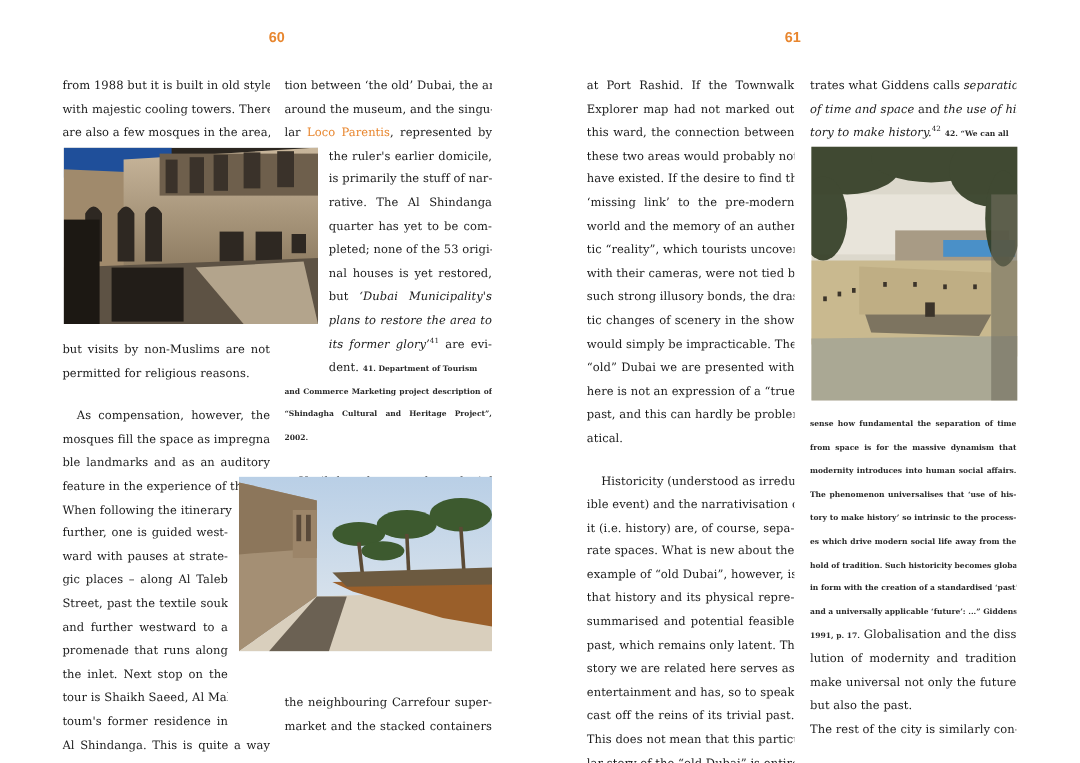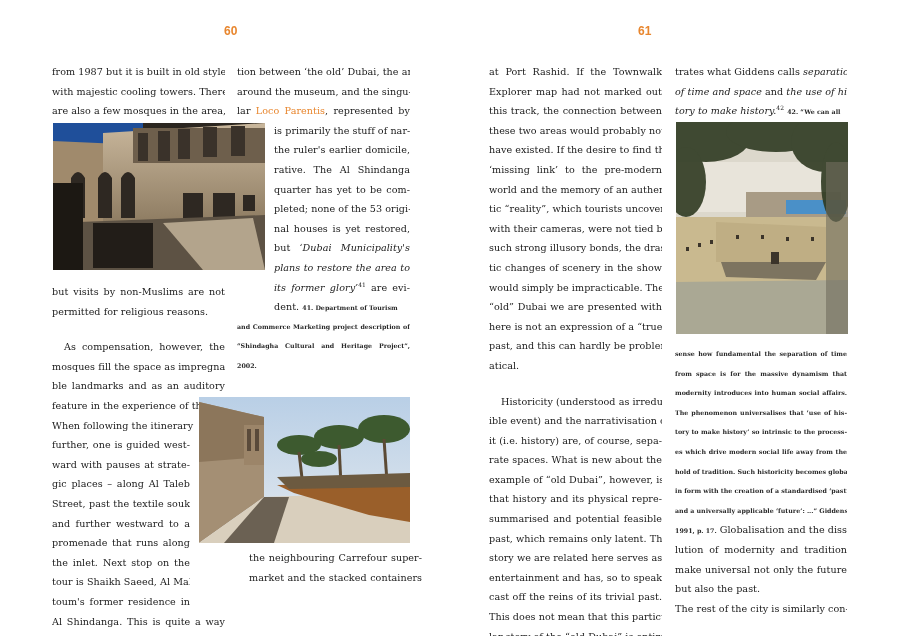--- a/index.html
+++ b/index.html
@@ -20,21 +20,21 @@
   .photo { position: absolute; overflow: hidden; }
   .sup { font-size: 6px; vertical-align: super; line-height: 0; }
 </style>
 </head>
 <body>
 
 <div class="page page-left">
   <div class="pnum" style="left:224px;">60</div>
 
   <div class="col" style="left:52px; top:62px; width:173px;">
-    <span class="ln">from 1987 but it is built in old style</span>
+    <span class="ln">from 1988 but it is built in old style</span>
     <span class="ln">with majestic cooling towers. There</span>
     <span class="ln">are also a few mosques in the area,</span>
   </div>
 
   <div class="photo" style="left:53px; top:123px; width:212px; height:147px;">
     <svg width="212" height="147" viewBox="0 0 212 147">
       <defs>
         <linearGradient id="wallg" x1="0" y1="0" x2="0" y2="1">
           <stop offset="0" stop-color="#c9b79c"></stop>
             <stop offset="1" stop-color="#8e7c62"></stop>
@@ -82,22 +82,22 @@
     </div>
     <span class="ln">Al Shindanga. This is quite a way</span>
     <span class="ln">from the first sights, and the connec-</span>
   </div>
 
   <div class="col" style="left:237px; top:62px; width:173px;">
     <span class="ln">tion between ‘the old’ Dubai, the area</span>
     <span class="ln">around the museum, and the singu-</span>
     <span class="ln"><span>lar </span><span class="hl">Loco Parentis</span><span>, represented by</span></span>
     <div style="margin-left:37px;">
+      <span class="ln">the ruler's earlier domicile,</span>
       <span class="ln">is primarily the stuff of nar-</span>
-      <span class="ln">the ruler's earlier domicile,</span>
       <span class="ln">rative. The Al Shindanga</span>
       <span class="ln">quarter has yet to be com-</span>
       <span class="ln">pleted; none of the 53 origi-</span>
       <span class="ln">nal houses is yet restored,</span>
       <span class="ln"><span>but </span><em>‘Dubai Municipality's</em></span>
       <span class="ln"><em>plans to restore the area to</em></span>
       <span class="ln"><em>its former glory’</em><span class="sup">41</span><span> are evi-</span></span>
       <span class="ln last"><span>dent.</span> <span class="fn">41. Department of Tourism</span></span>
     </div>
     <span class="ln fn" style="font-size:6.3px;">and Commerce Marketing project description of</span>
@@ -133,33 +133,33 @@
       <g stroke="#5b4a35" stroke-width="3">
         <line x1="100" y1="55" x2="104" y2="90"></line>
           <line x1="140" y1="48" x2="142" y2="88"></line>
         <line x1="185" y1="42" x2="188" y2="85"></line>
       </g>
       <polygon points="78,88 211,86 211,125 170,118 95,96" fill="#9a5f2a"></polygon>
       <polygon points="78,80 211,76 211,90 90,92" fill="#6c5a40"></polygon>
     </svg>
   </div>
 
-  <div class="col" style="left:237px; top:548px; width:173px;margin-left:12px;">
+  <div class="col" style="left:237px; top:576px; width:173px;">
     <span class="ln">the neighbouring Carrefour super-</span>
     <span class="ln">market and the stacked containers</span>
   </div>
 </div>
 
 <div class="page page-right">
-  <div class="pnum" style="left:188px;">61</div>
+  <div class="pnum" style="left:204px;">61</div>
 
   <div class="col" style="left:39px; top:62px; width:173px;">
     <span class="ln">at Port Rashid. If the Townwalk</span>
     <span class="ln">Explorer map had not marked out</span>
-    <span class="ln">this track, the connection between</span>
+    <span class="ln">this ward, the connection between</span>
     <span class="ln">these two areas would probably not</span>
     <span class="ln">have existed. If the desire to find the</span>
     <span class="ln">‘missing link’ to the pre-modern</span>
     <span class="ln">world and the memory of an authen-</span>
     <span class="ln">tic “reality”, which tourists uncover</span>
     <span class="ln">with their cameras, were not tied by</span>
     <span class="ln">such strong illusory bonds, the dras-</span>
     <span class="ln">tic changes of scenery in the show</span>
     <span class="ln">would simply be impracticable. The</span>
     <span class="ln">“old” Dubai we are presented with</span>

